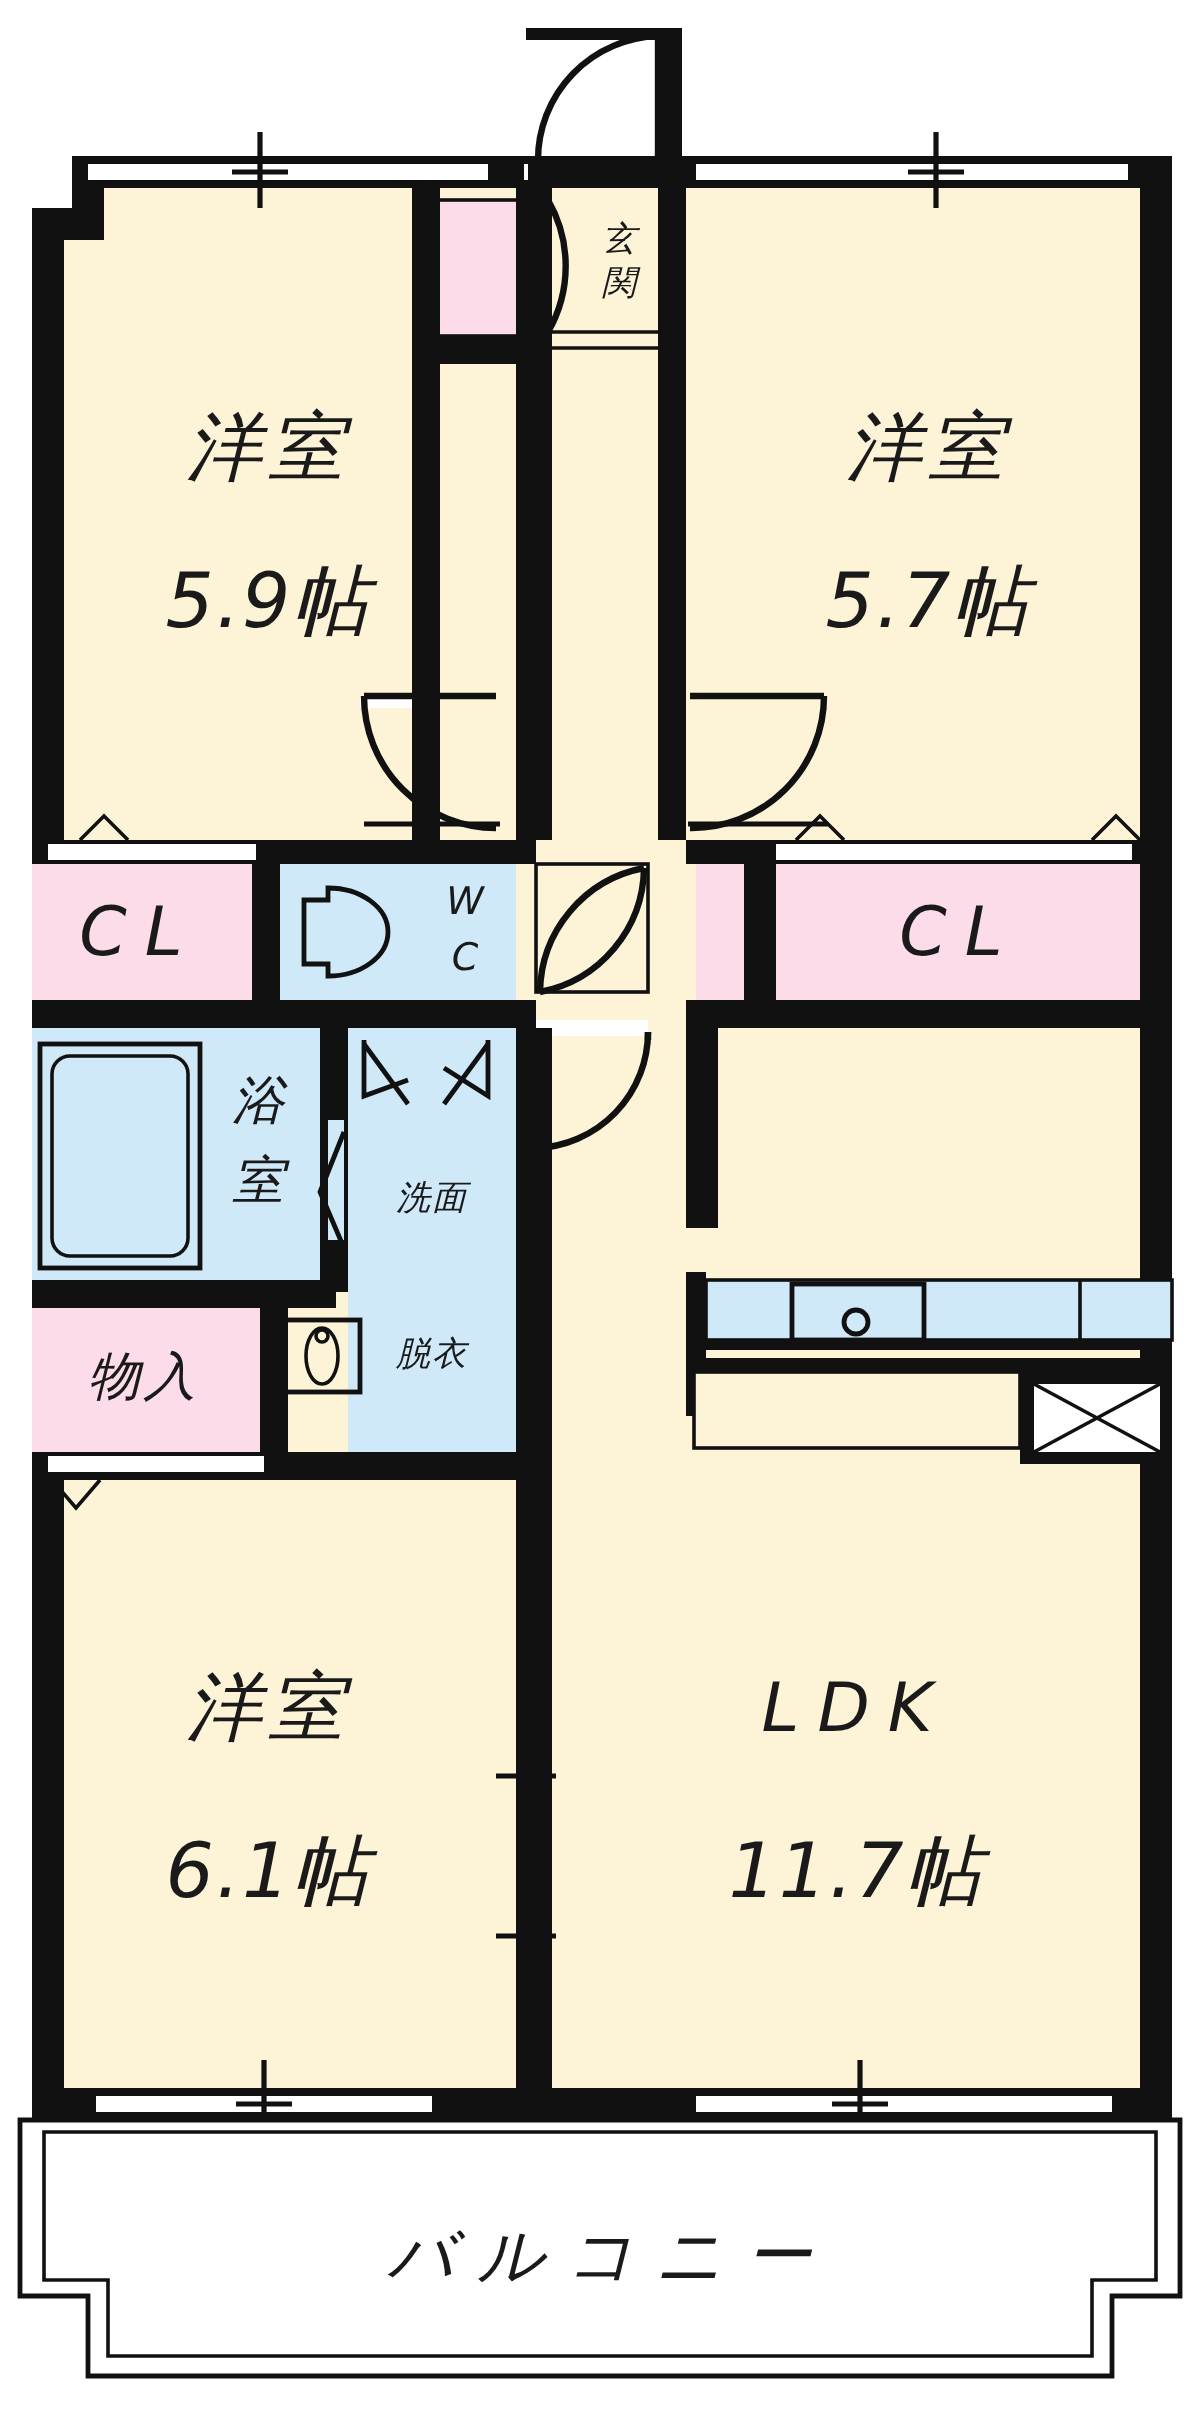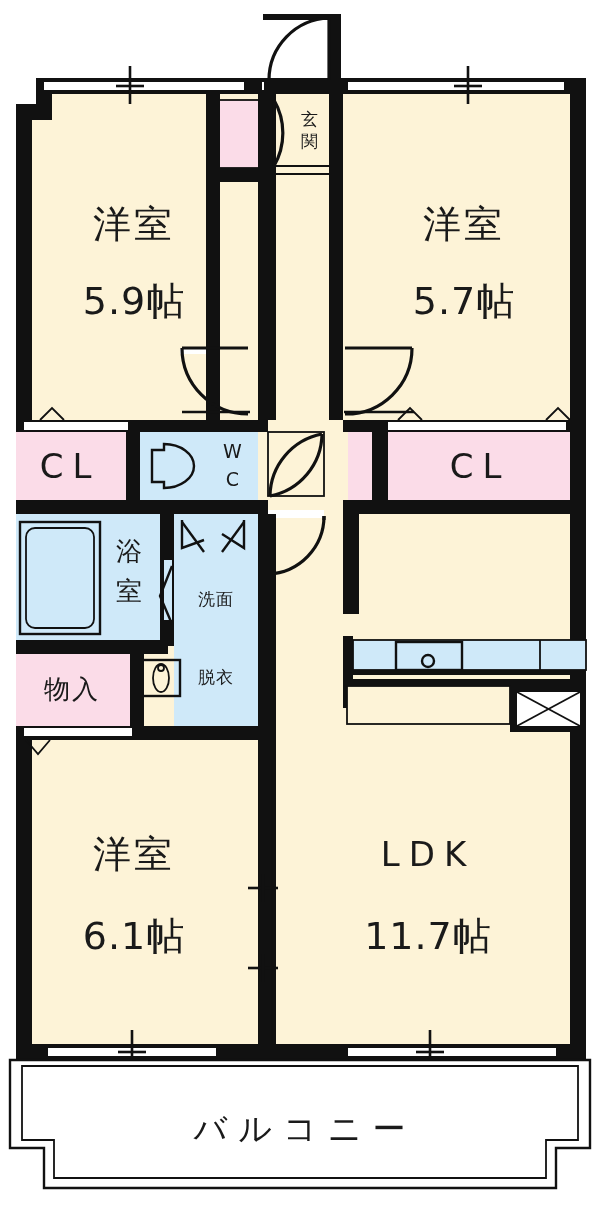--- a/index.html
+++ b/index.html
@@ -12,20 +12,21 @@
     width: 600px;
     height: 1208px;
     font-family: "DejaVu Sans", "Liberation Sans", sans-serif;
     overflow: hidden;
   }
   #plan-root {
     position: relative;
     width: 484px;
     height: 1208px;
     background: #86efac;
+    font-style: italic;
   }
   svg#floorplan {
     display: block;
     width: 600px;
     height: 1208px;
   }
   .rm-label {
     font-family: "DejaVu Sans", "Liberation Sans", sans-serif;
     fill: #1a1a1a;
     text-anchor: middle;

